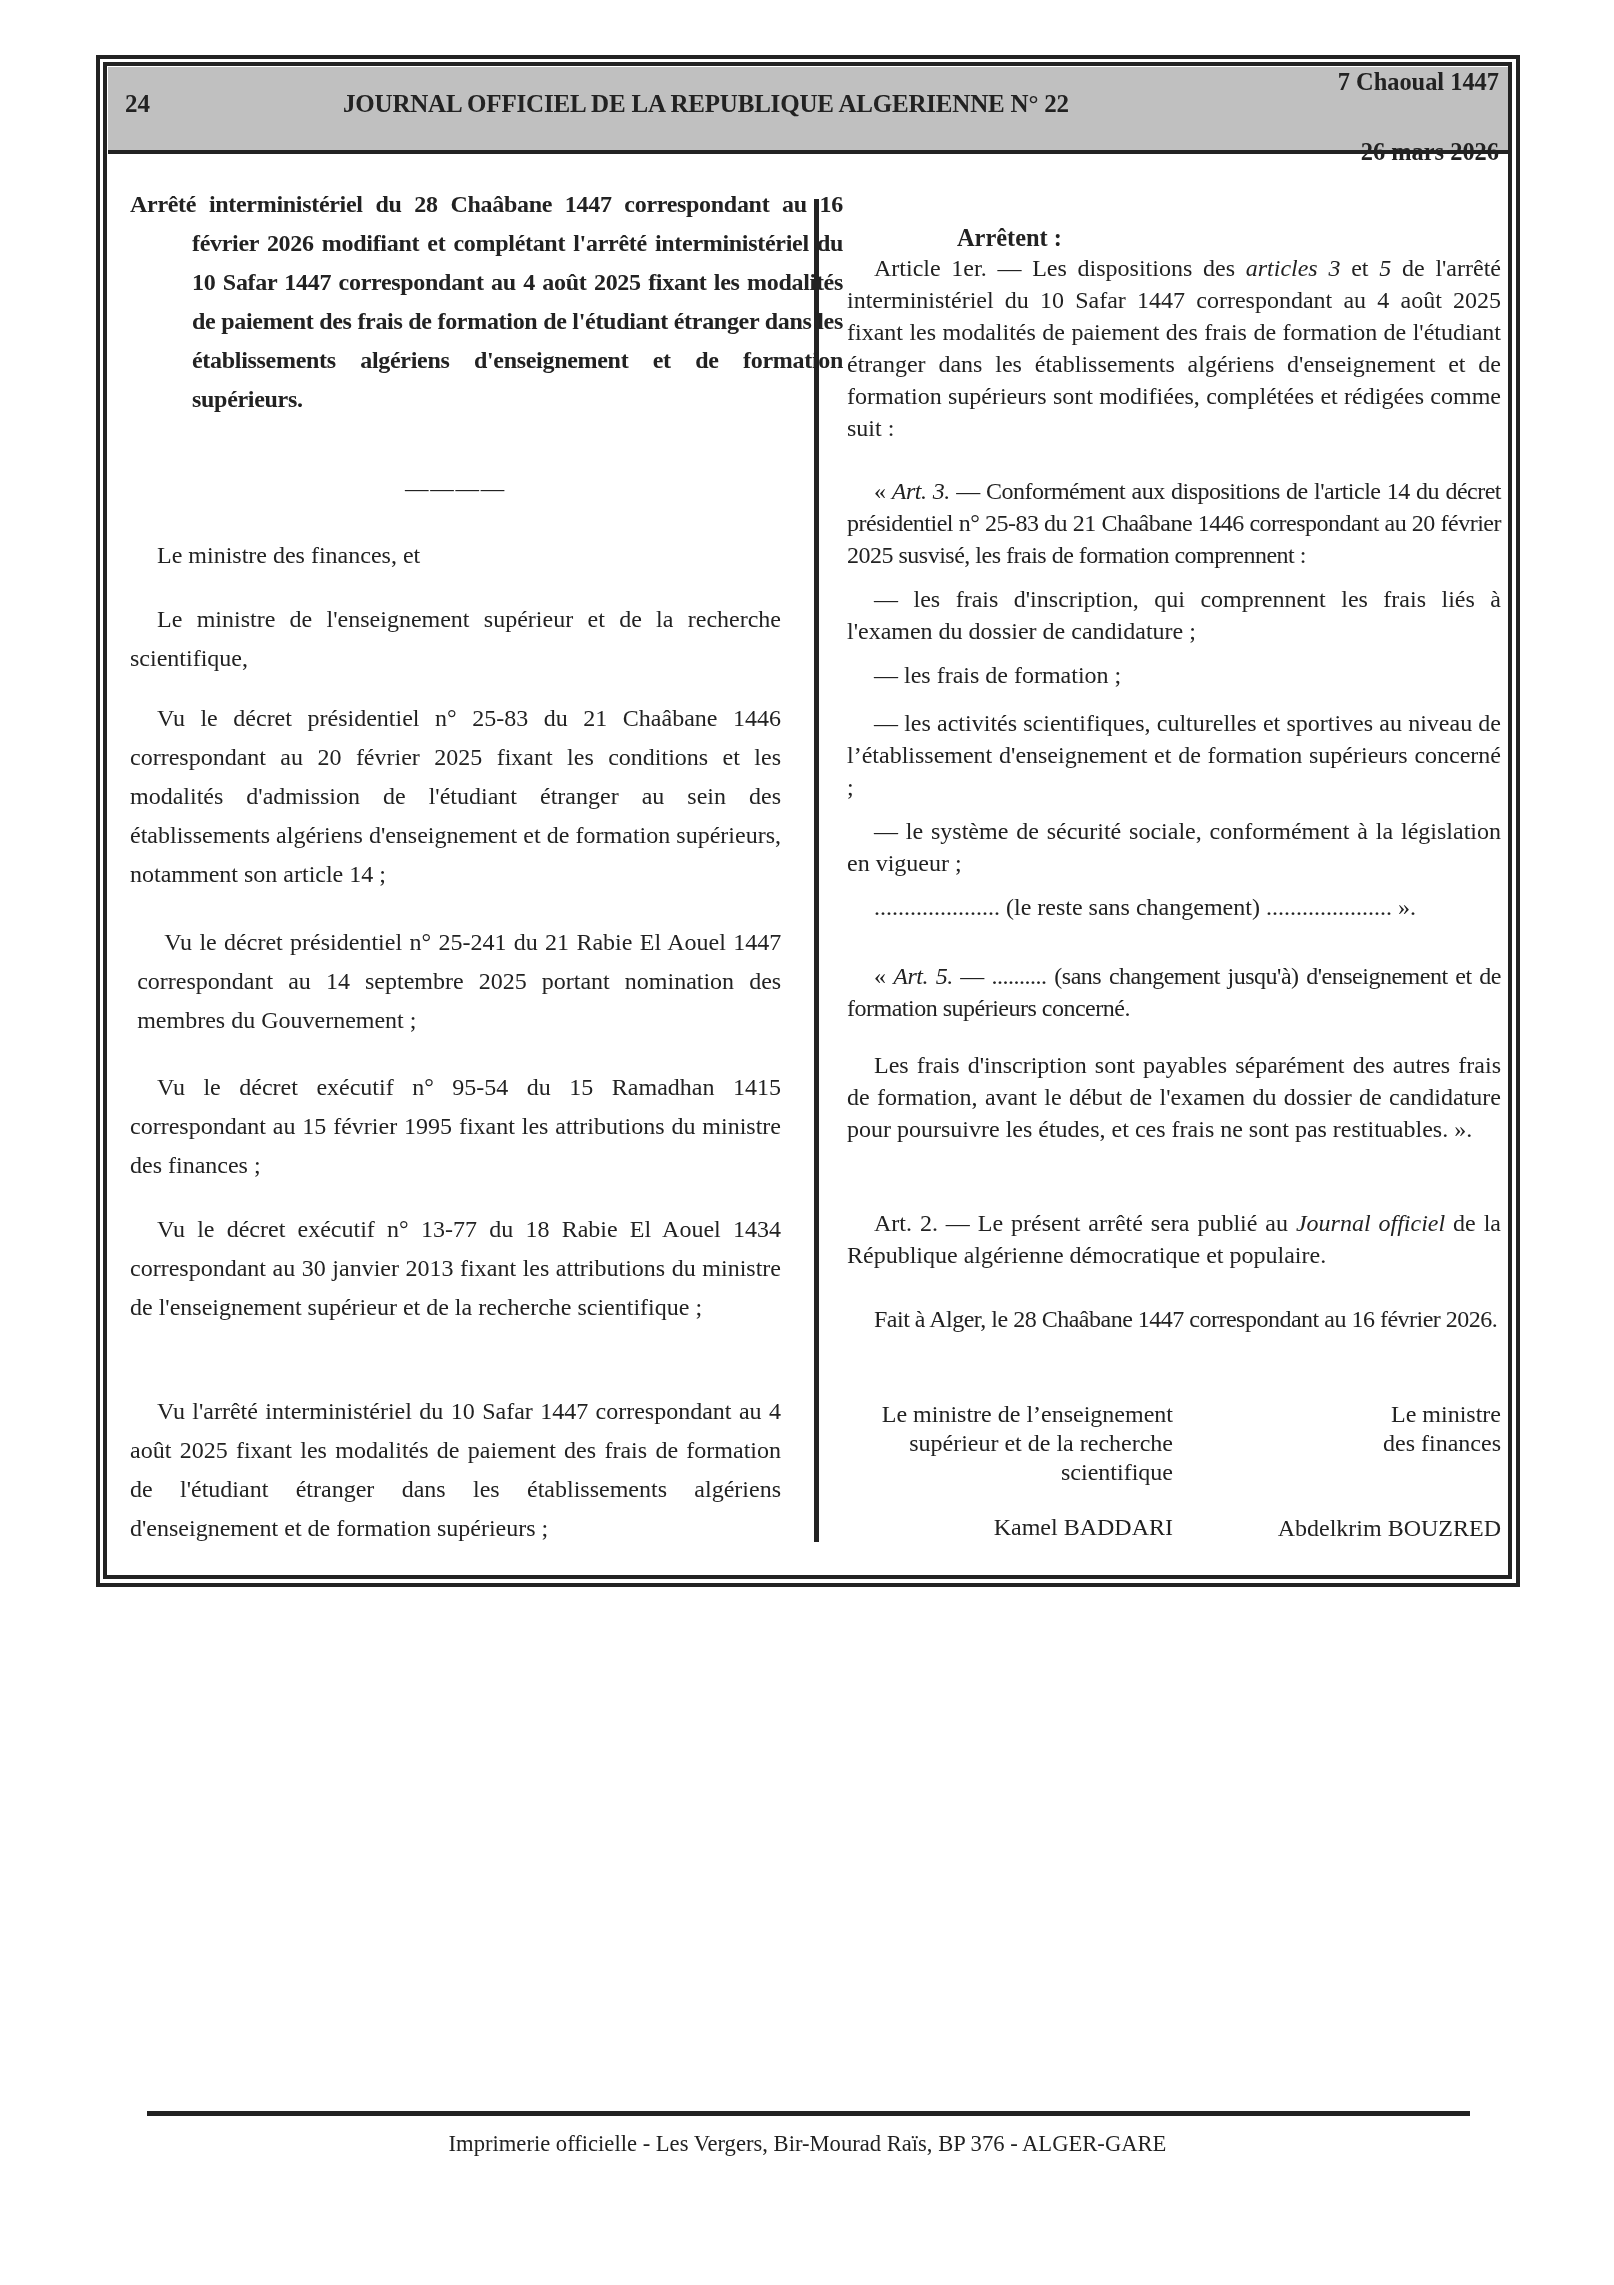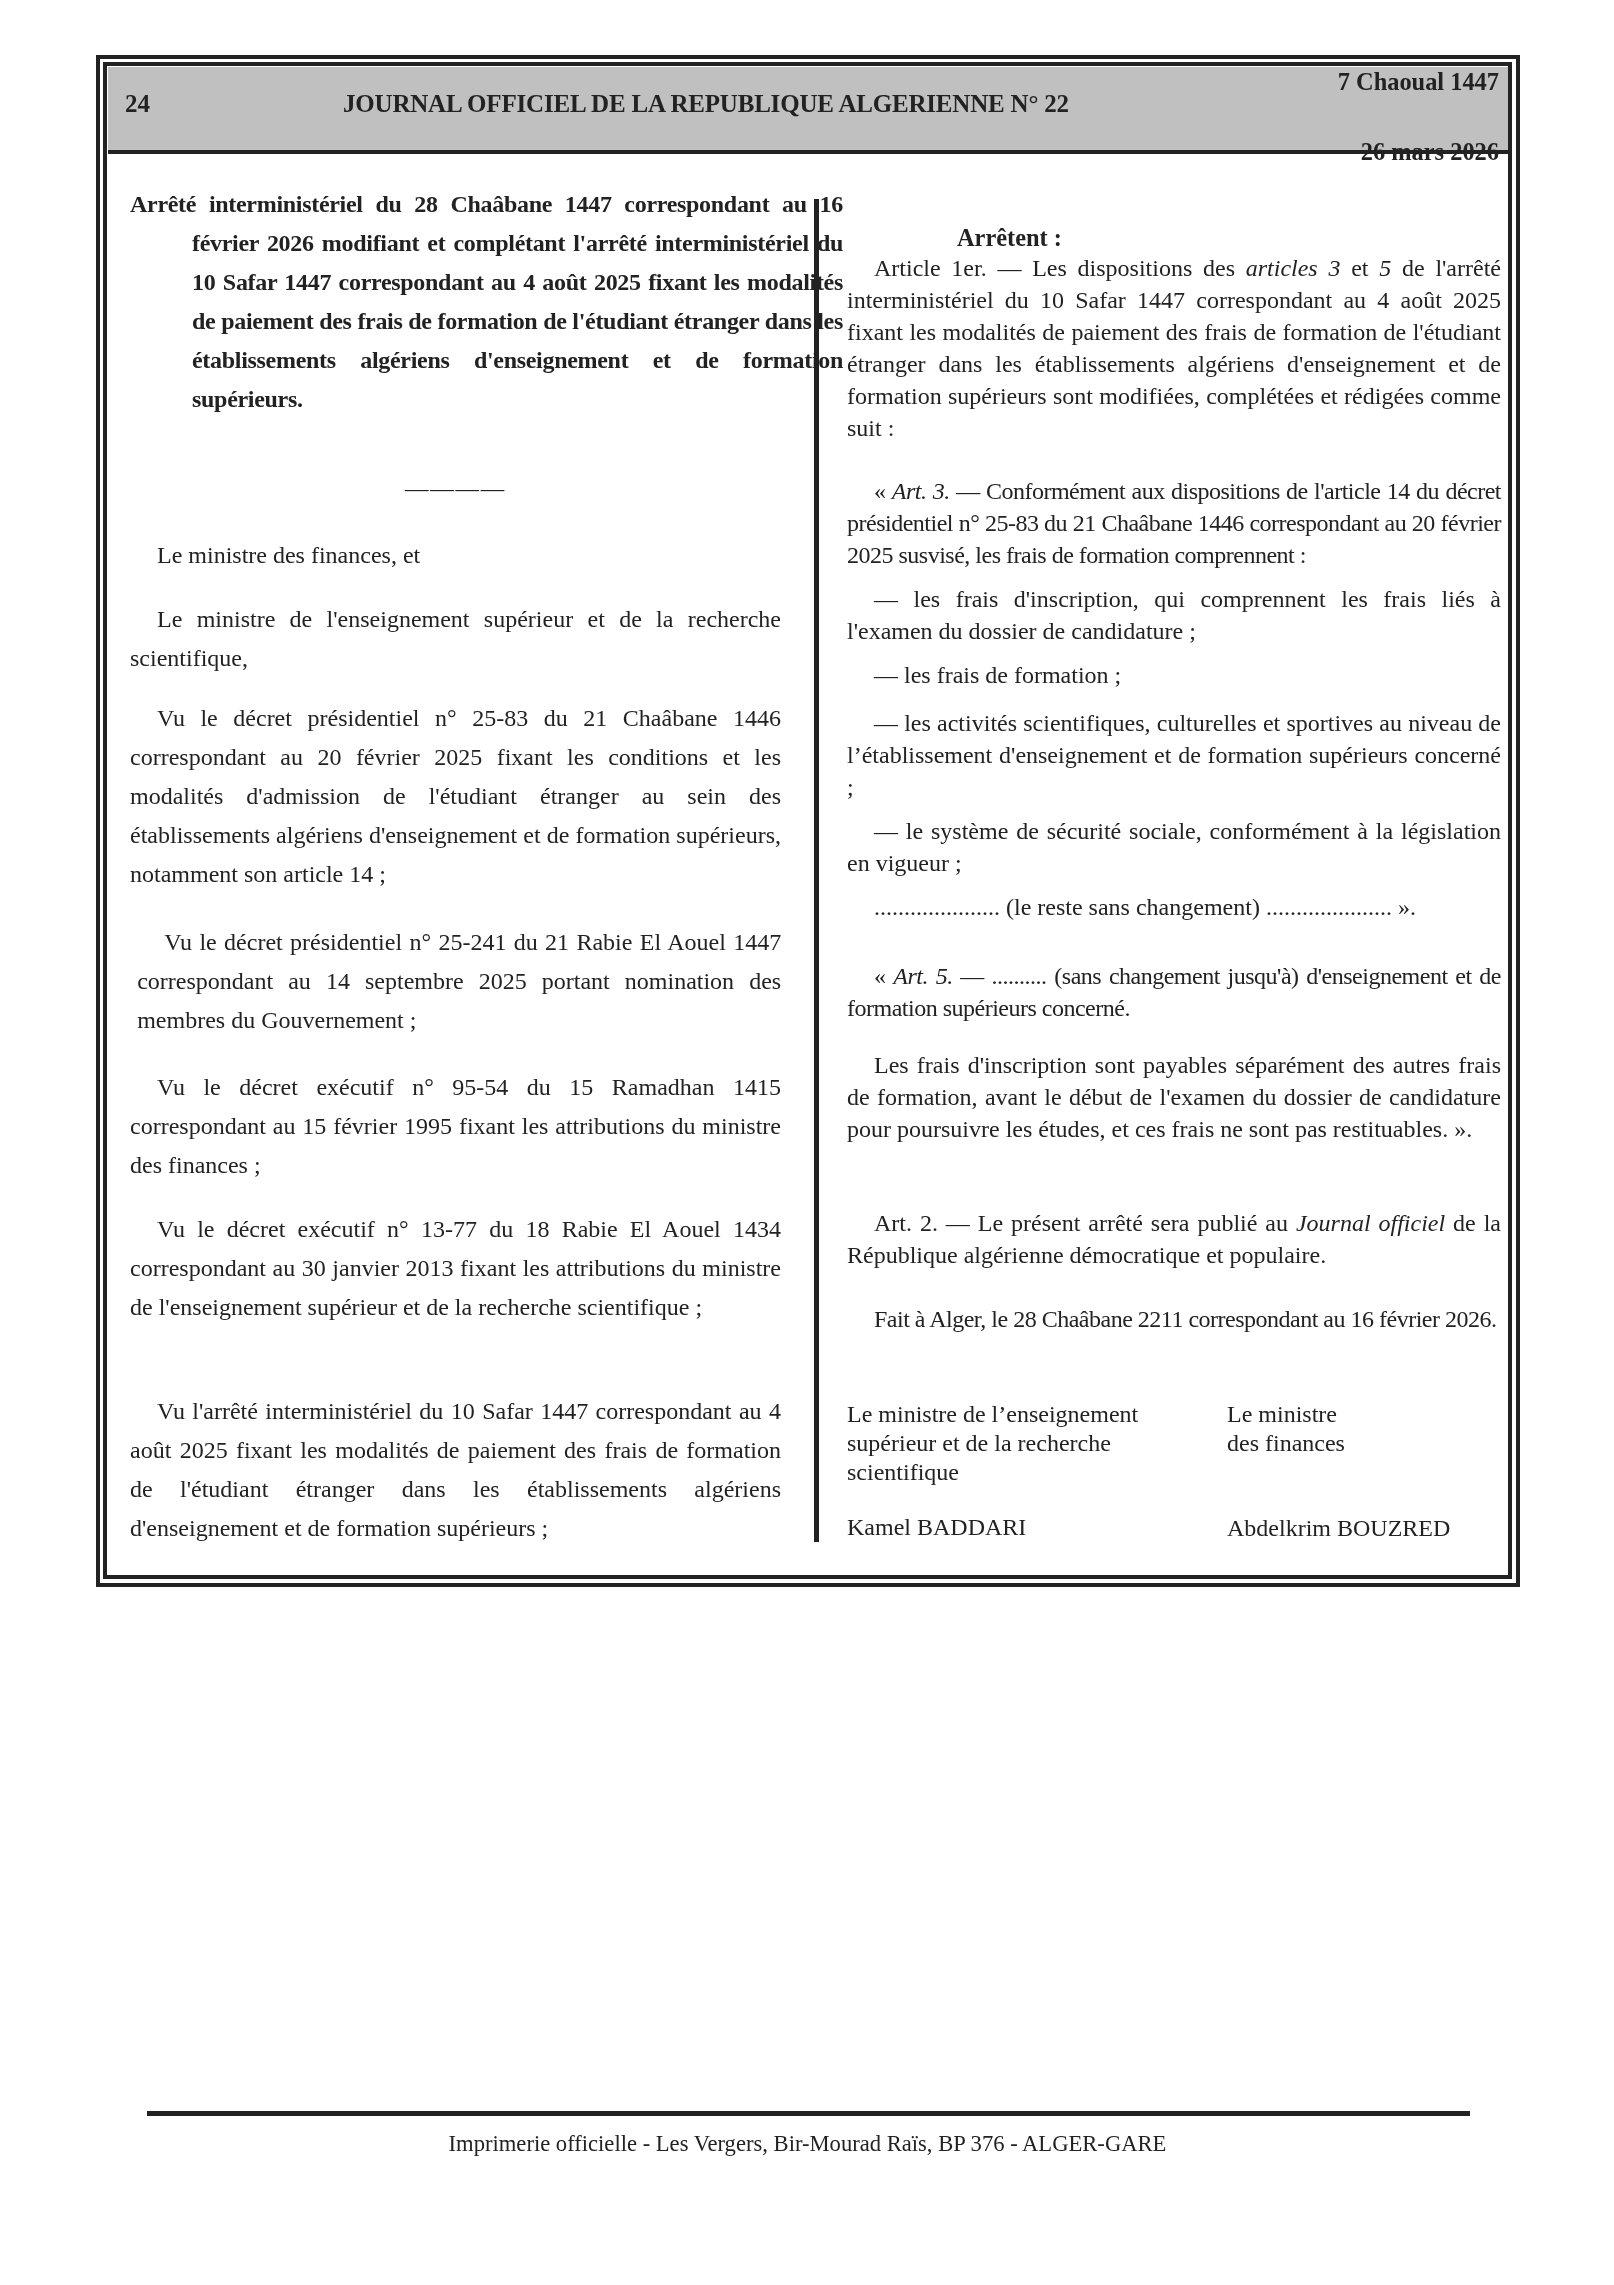--- a/index.html
+++ b/index.html
@@ -21,21 +21,21 @@
   .left { left: 130px; width: 651px; }
   .right { left: 847px; width: 654px; }
   .p { position: absolute; text-align: justify; text-align-last: left; font-size: 24px; }
   .left .p { line-height: 39px; }
   .right .p { line-height: 32px; }
   .indent { text-indent: 27px; }
   .title { font-weight: bold; font-size: 24px; line-height: 39px; padding-left: 62px; text-indent: -62px; letter-spacing: -0.3px; }
   .dashes { position: absolute; left: 271px; width: 109px; text-align: center; font-size: 23.5px; letter-spacing: 1.8px; }
   .bold { font-weight: bold; }
   i { }
-  .sig { position: absolute; text-align: left; font-size: 24px; line-height: 29px; }
+  .sig { position: absolute; text-align: right; font-size: 24px; line-height: 29px; }
   .footer-rule { position: absolute; left: 147px; top: 2111px; width: 1323px; height: 4.5px; background: #222222; }
   .footer-text { position: absolute; left: 0; width: 1615px; top: 2130px; text-align: center; font-size: 22.6px; line-height: 27px; }
 </style>
 </head>
 <body>
 
 <div class="frame-outer"></div>
 <div class="frame-inner"></div>
 <div class="header-band"></div>
 <div class="hdr-num">24</div>
@@ -69,21 +69,21 @@
   <div class="p indent" style="top:707px; width:654px;font-family:Liberation Serif, serif;">— les activités scientifiques, culturelles et sportives au niveau de l’établissement d'enseignement et de formation supérieurs concerné ;</div>
   <div class="p indent" style="top:815px; width:654px;">— le système de sécurité sociale, conformément à la législation en vigueur ;</div>
   <div class="p indent" style="top:891px; width:654px;">..................... (le reste sans changement) ..................... ».</div>
 
   <div class="p indent" style="top:960px; width:654px; letter-spacing:-0.5px;"><span>« </span><i>Art. 5.</i><span> — .......... (sans changement jusqu'à) d'enseignement et de formation supérieurs concerné.</span></div>
 
   <div class="p indent" style="top:1049px; width:654px;">Les frais d'inscription sont payables séparément des autres frais de formation, avant le début de l'examen du dossier de candidature pour poursuivre les études, et ces frais ne sont pas restituables. ».</div>
 
   <div class="p indent" style="top:1207px; width:654px;"><span>Art. 2. — Le présent arrêté sera publié au </span><i>Journal officiel</i><span> de la République algérienne démocratique et populaire.</span></div>
 
-  <div class="p indent" style="top:1303px; width:654px; letter-spacing:-0.5px;">Fait à Alger, le 28 Chaâbane 2211 correspondant au 16 février 2026.</div>
+  <div class="p indent" style="top:1303px; width:654px; letter-spacing:-0.5px;">Fait à Alger, le 28 Chaâbane 1447 correspondant au 16 février 2026.</div>
 
   <div class="sig" style="top:1400px; left:0px; width:326px;">
     <div>Le ministre de l’enseignement</div>
     <div>supérieur et de la recherche</div>
     <div>scientifique</div>
     <div style="margin-top:26px;">Kamel BADDARI</div>
   </div>
   <div class="sig" style="top:1400px; left:380px; width:274px;">
     <div>Le ministre</div>
     <div>des finances</div>

